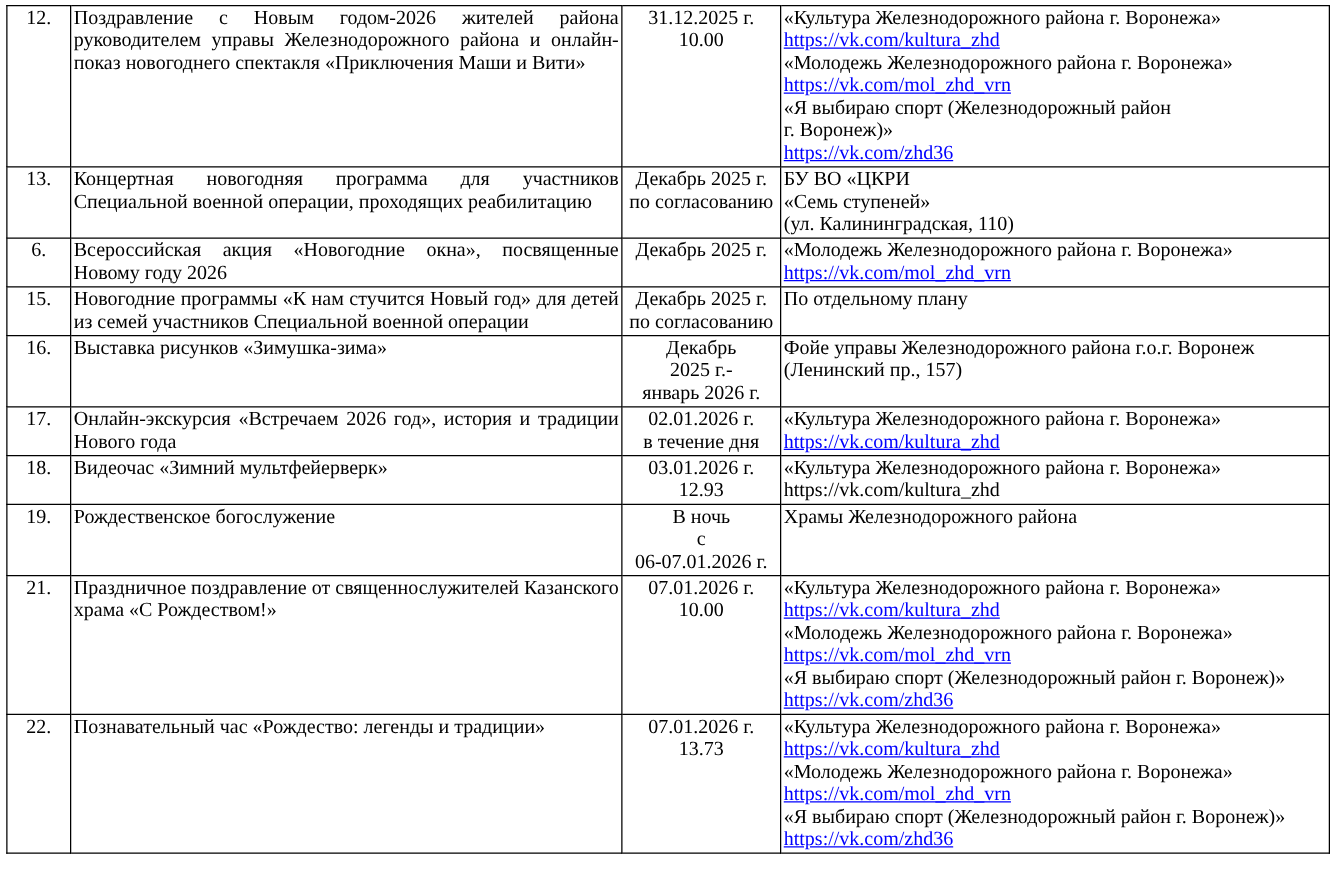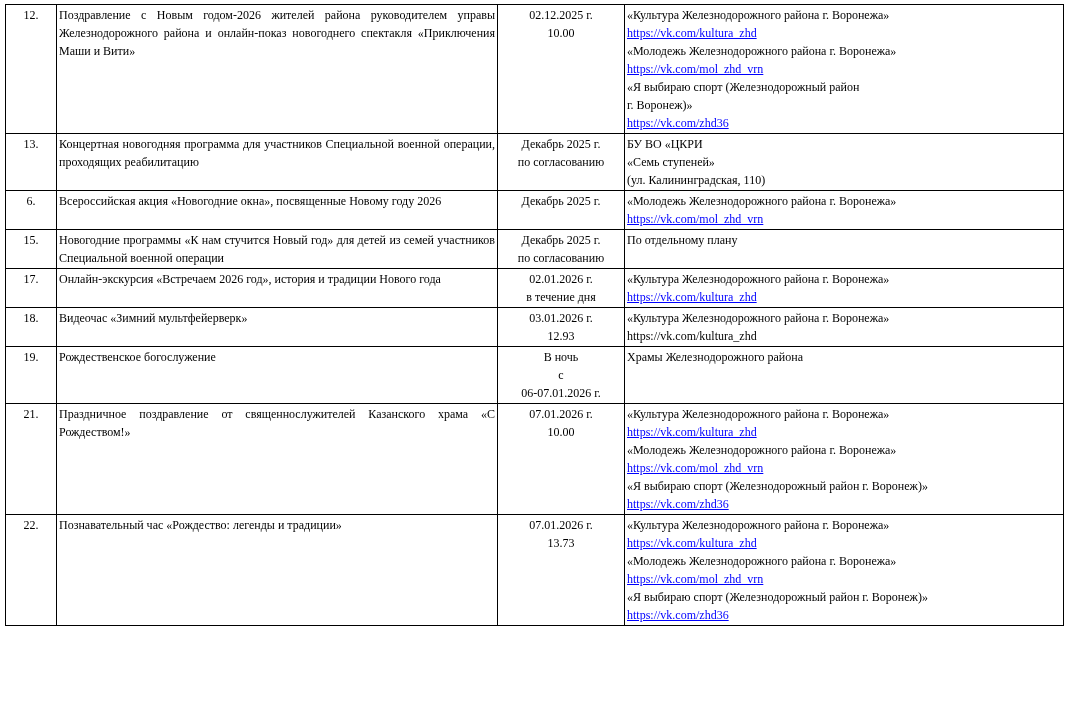--- a/index.html
+++ b/index.html
@@ -17,21 +17,21 @@
   }
   table.events {
     border-collapse: collapse;
     table-layout: fixed;
     width: 1058px;
     background: #ffffff;
   }
   table.events td {
     border: 1px solid #000000;
     vertical-align: top;
-    font-size: 12px;
+    font-size: 16px;
     line-height: 18px;
     padding: 1px 2px;
     overflow: hidden;
     word-wrap: break-word;
   }
   td.c-num  { text-align: center; }
   td.c-desc { text-align: justify; padding: 1px 6px; }
   td.c-date { text-align: center; }
   td.c-loc  { text-align: left; }
   a.link {
@@ -53,21 +53,21 @@
       <col style="width:51px">
       <col style="width:441px">
       <col style="width:127px">
       <col style="width:439px">
     </colgroup>
     <tbody id="table-body">
         <tr>
           <td class="c-num">12.</td>
           <td class="c-desc">Поздравление с Новым годом-2026 жителей района руководителем управы Железнодорожного района и онлайн-показ новогоднего спектакля «Приключения Маши и Вити»</td>
           <td class="c-date">
-            <div>02.12.2025 г.</div>
+            <div>31.12.2025 г.</div>
             <div>10.00</div>
           </td>
           <td class="c-loc">
             <div>«Культура Железнодорожного района г. Воронежа»</div>
             <div><a href="#" class="link">https://vk.com/kultura_zhd</a></div>
             <div>«Молодежь Железнодорожного района г. Воронежа»</div>
             <div><a href="#" class="link">https://vk.com/mol_zhd_vrn</a></div>
             <div>«Я выбираю спорт (Железнодорожный район</div>
             <div>г. Воронеж)»</div>
             <div><a href="#" class="link">https://vk.com/zhd36</a></div>
@@ -99,20 +99,33 @@
         </tr>
         <tr>
           <td class="c-num">15.</td>
           <td class="c-desc">Новогодние программы «К нам стучится Новый год» для детей из семей участников Специальной военной операции</td>
           <td class="c-date">
             <div>Декабрь 2025 г.</div>
             <div>по согласованию</div>
           </td>
           <td class="c-loc">
             <div>По отдельному плану</div>
+          </td>
+        </tr>
+        <tr>
+          <td class="c-num">16.</td>
+          <td class="c-desc">Выставка рисунков «Зимушка-зима»</td>
+          <td class="c-date">
+            <div>Декабрь</div>
+            <div>2025 г.-</div>
+            <div>январь 2026 г.</div>
+          </td>
+          <td class="c-loc">
+            <div>Фойе управы Железнодорожного района г.о.г. Воронеж</div>
+            <div>(Ленинский пр., 157)</div>
           </td>
         </tr>
         <tr>
           <td class="c-num">17.</td>
           <td class="c-desc">Онлайн-экскурсия «Встречаем 2026 год», история и традиции Нового года</td>
           <td class="c-date">
             <div>02.01.2026 г.</div>
             <div>в течение дня</div>
           </td>
           <td class="c-loc">

